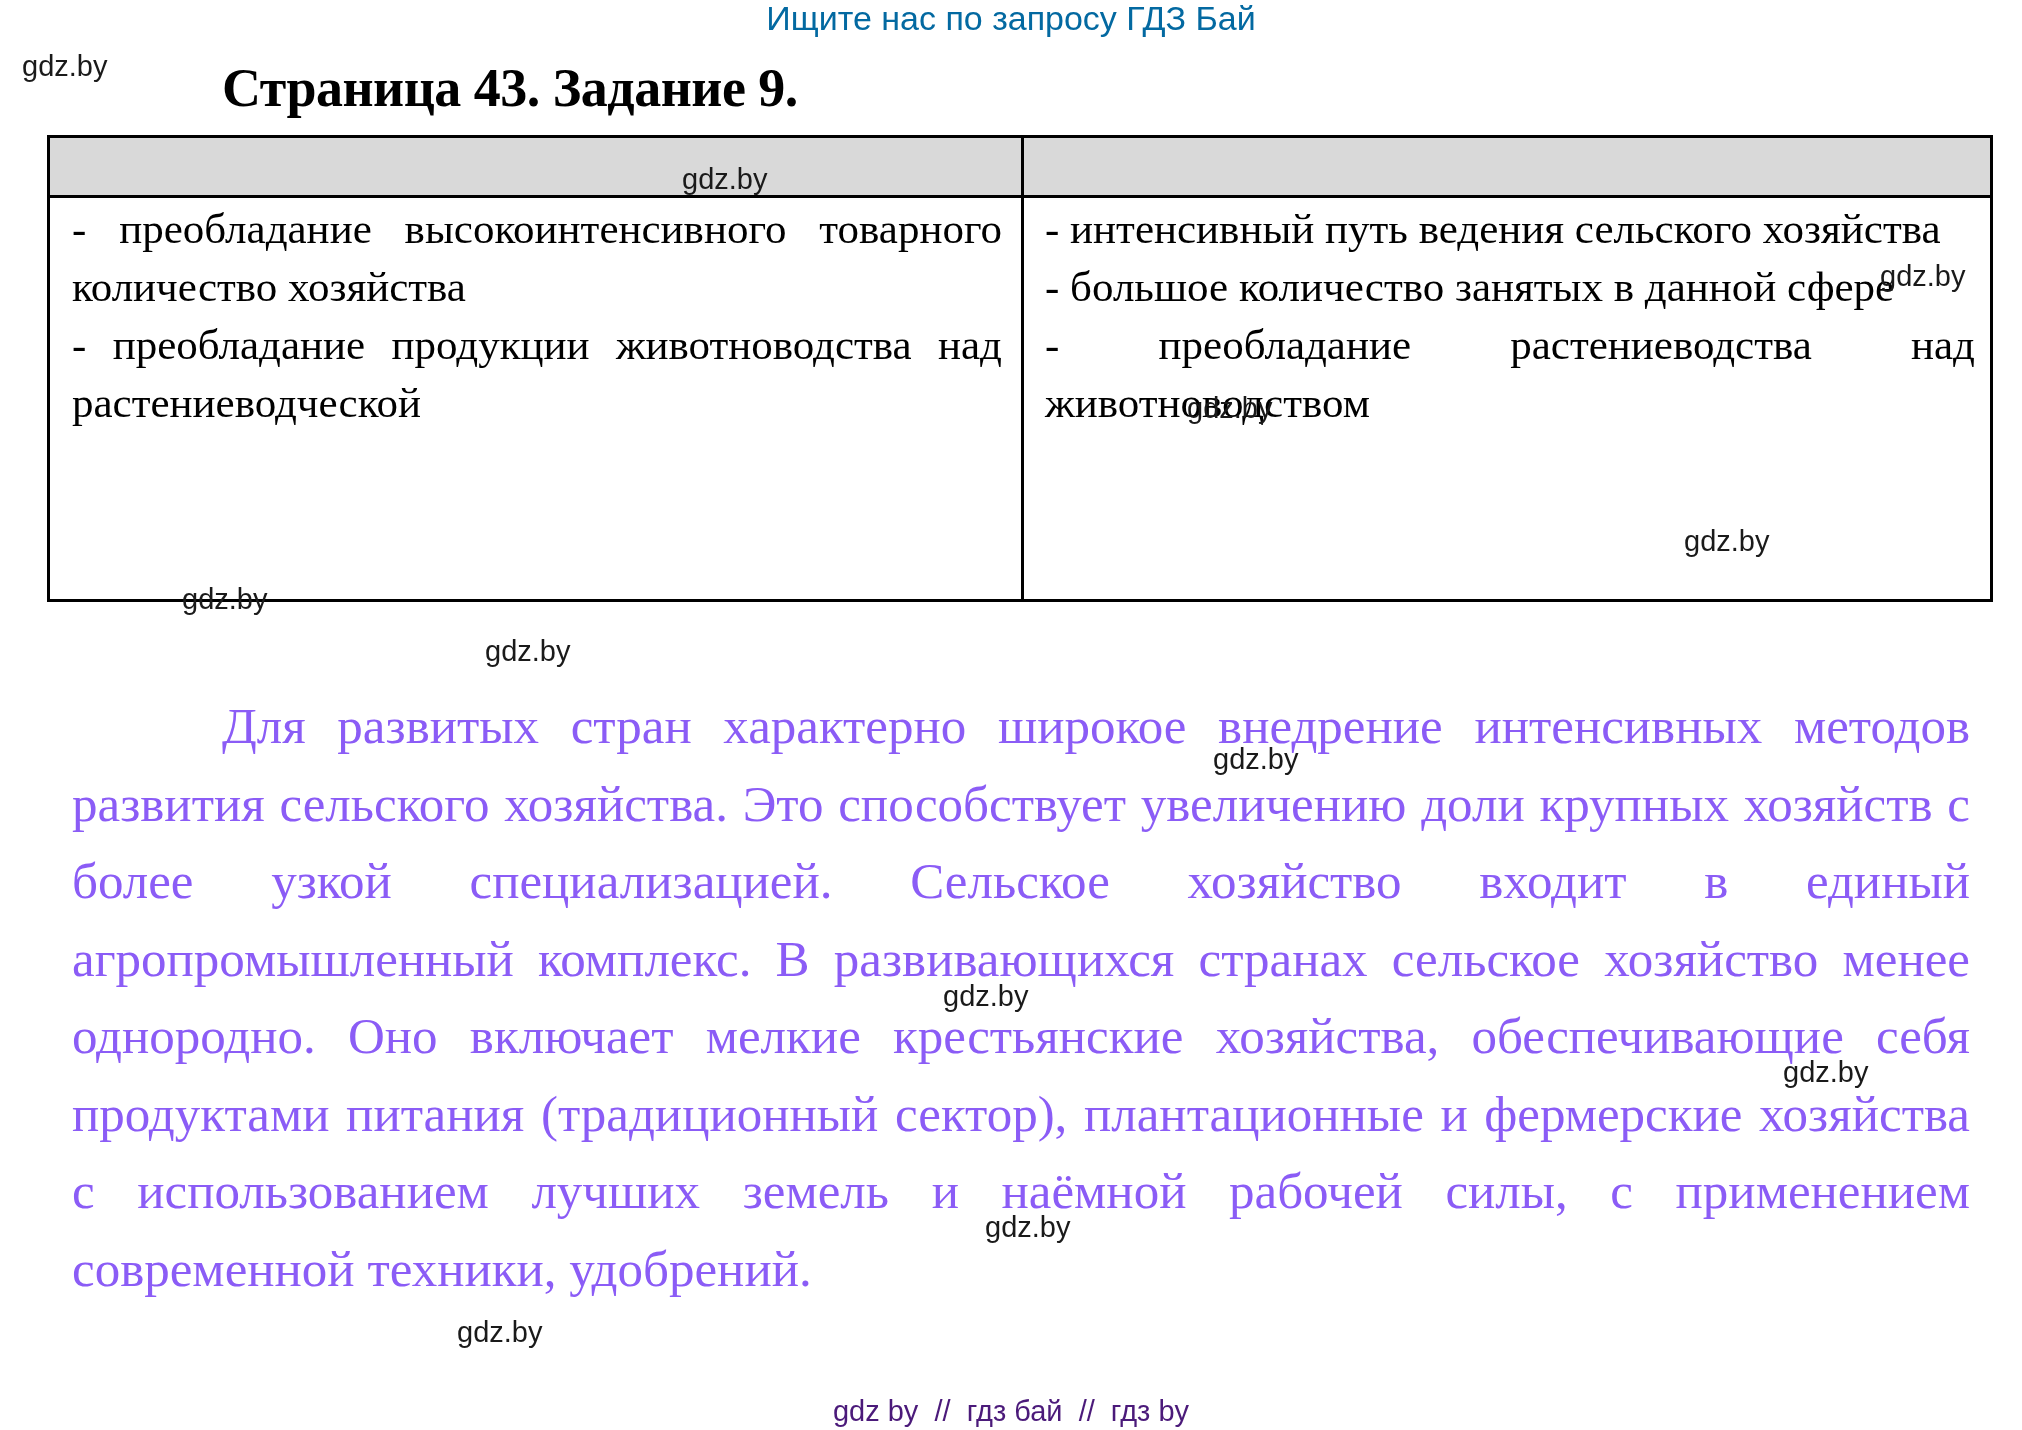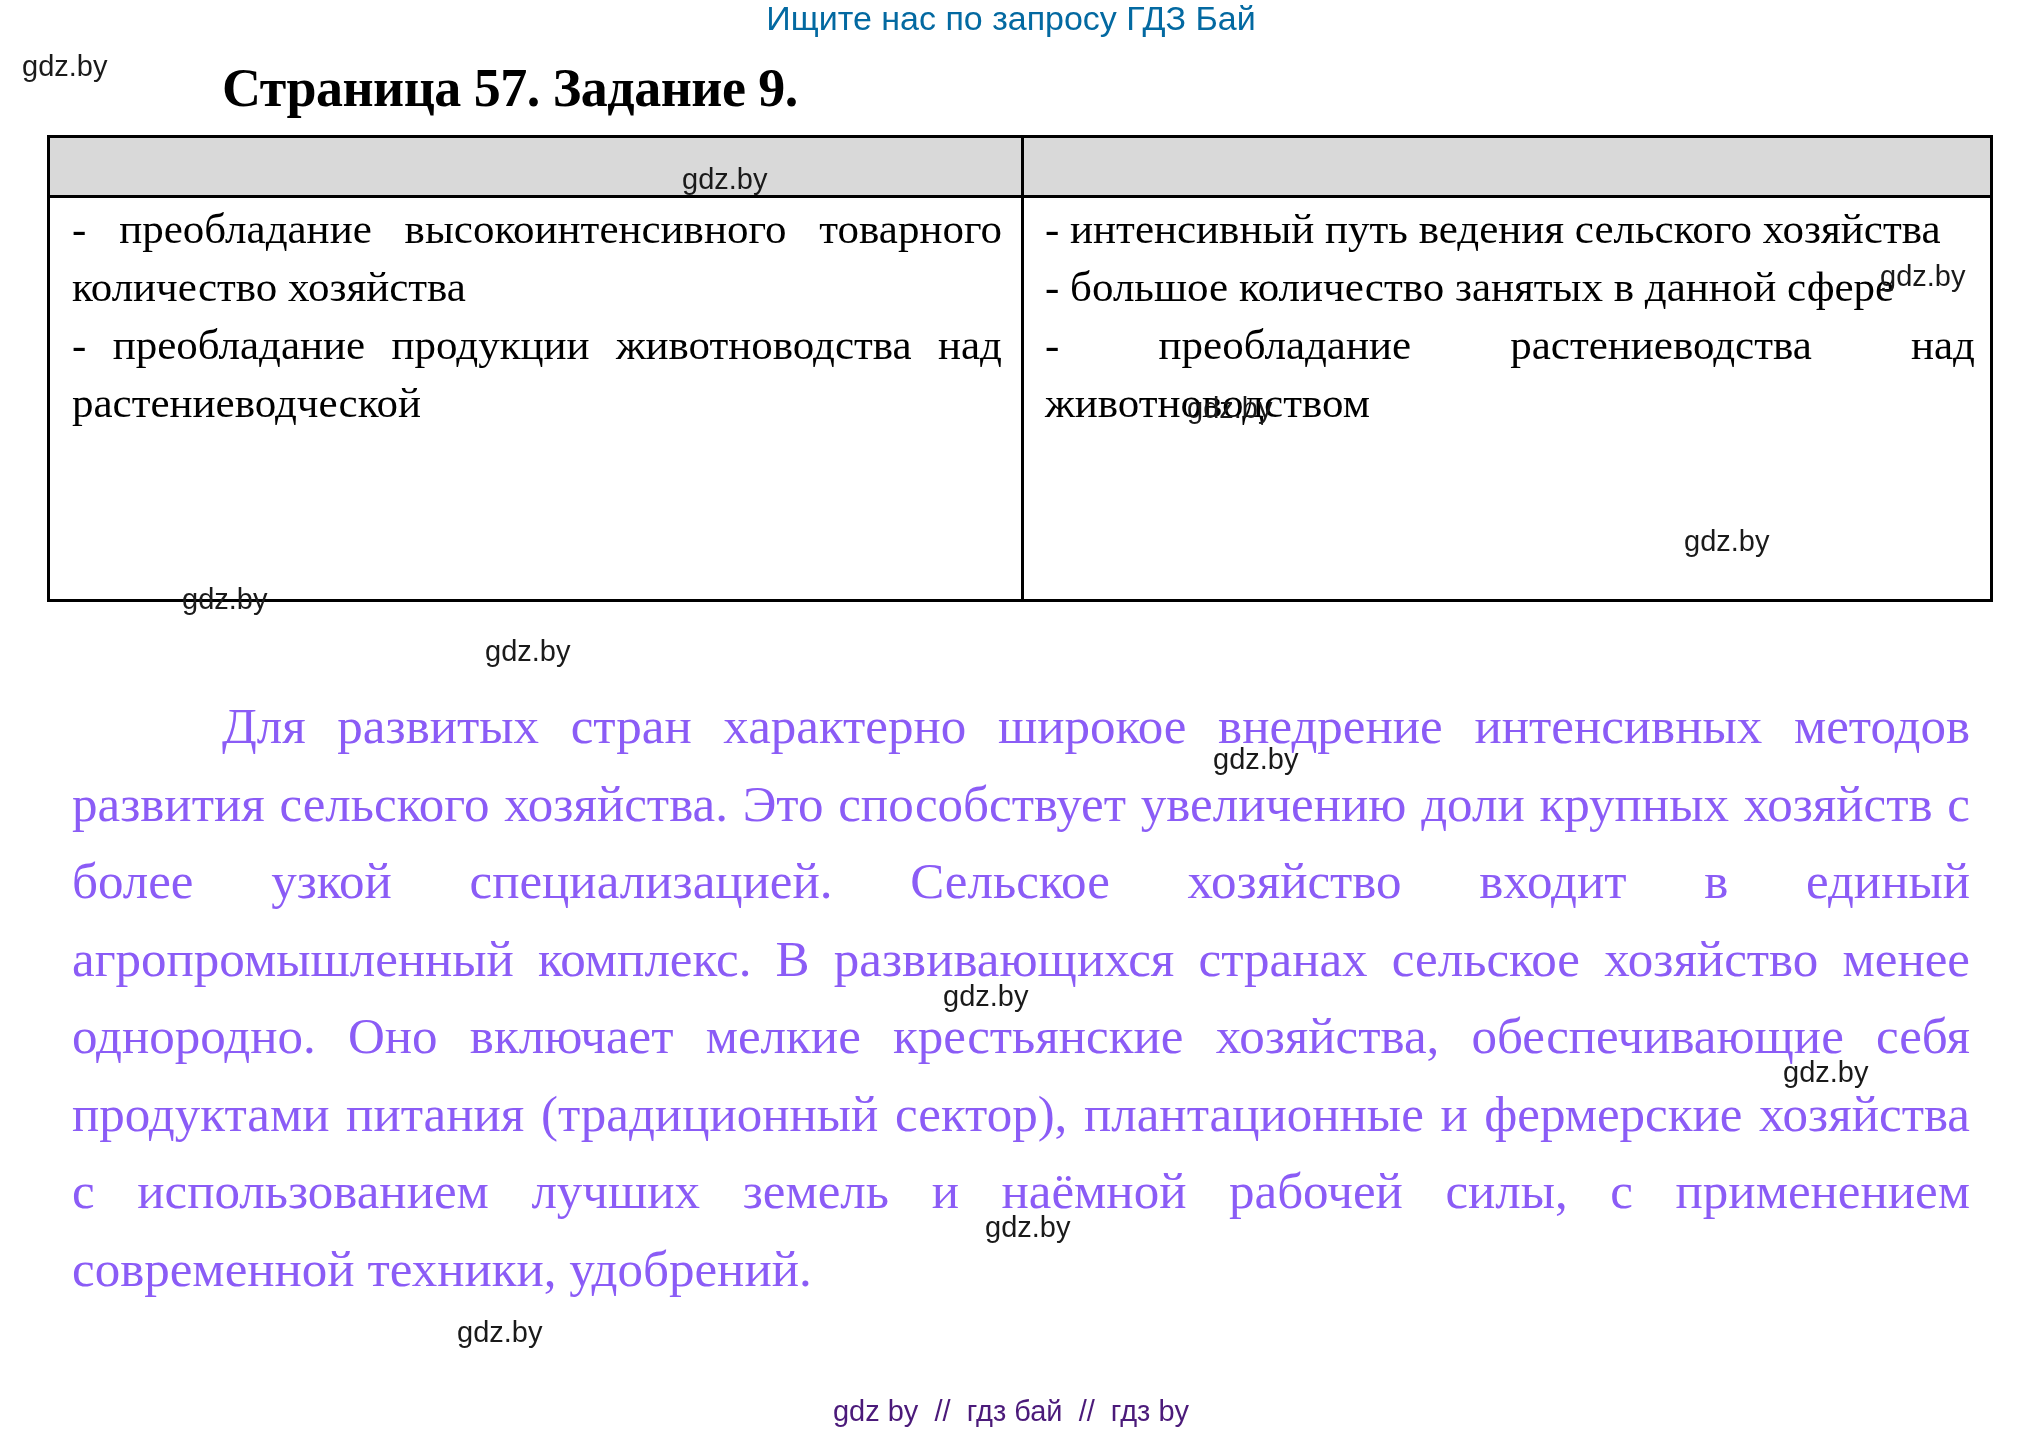--- a/index.html
+++ b/index.html
@@ -40,21 +40,21 @@
     font-family: "Liberation Sans", sans-serif; font-size: 29px; color: #4b1a7a; line-height: 36px; white-space: pre;
   }
 </style>
 </head>
 <body>
 
 <div class="top-banner">Ищите нас по запросу ГДЗ Бай</div>
 
 <div class="abs wm" style="left:22px; top:52px;">gdz.by</div>
 
-<div class="title">Страница 57. Задание 9.</div>
+<div class="title">Страница 43. Задание 9.</div>
 
 <div class="tbl">
   <div class="hdr">
     <span></span>
     <span></span>
   </div>
   <div class="vdiv"></div>
 
   <div class="cell left">
     <p>- преобладание высокоинтенсивного товарного количество хозяйства</p>

